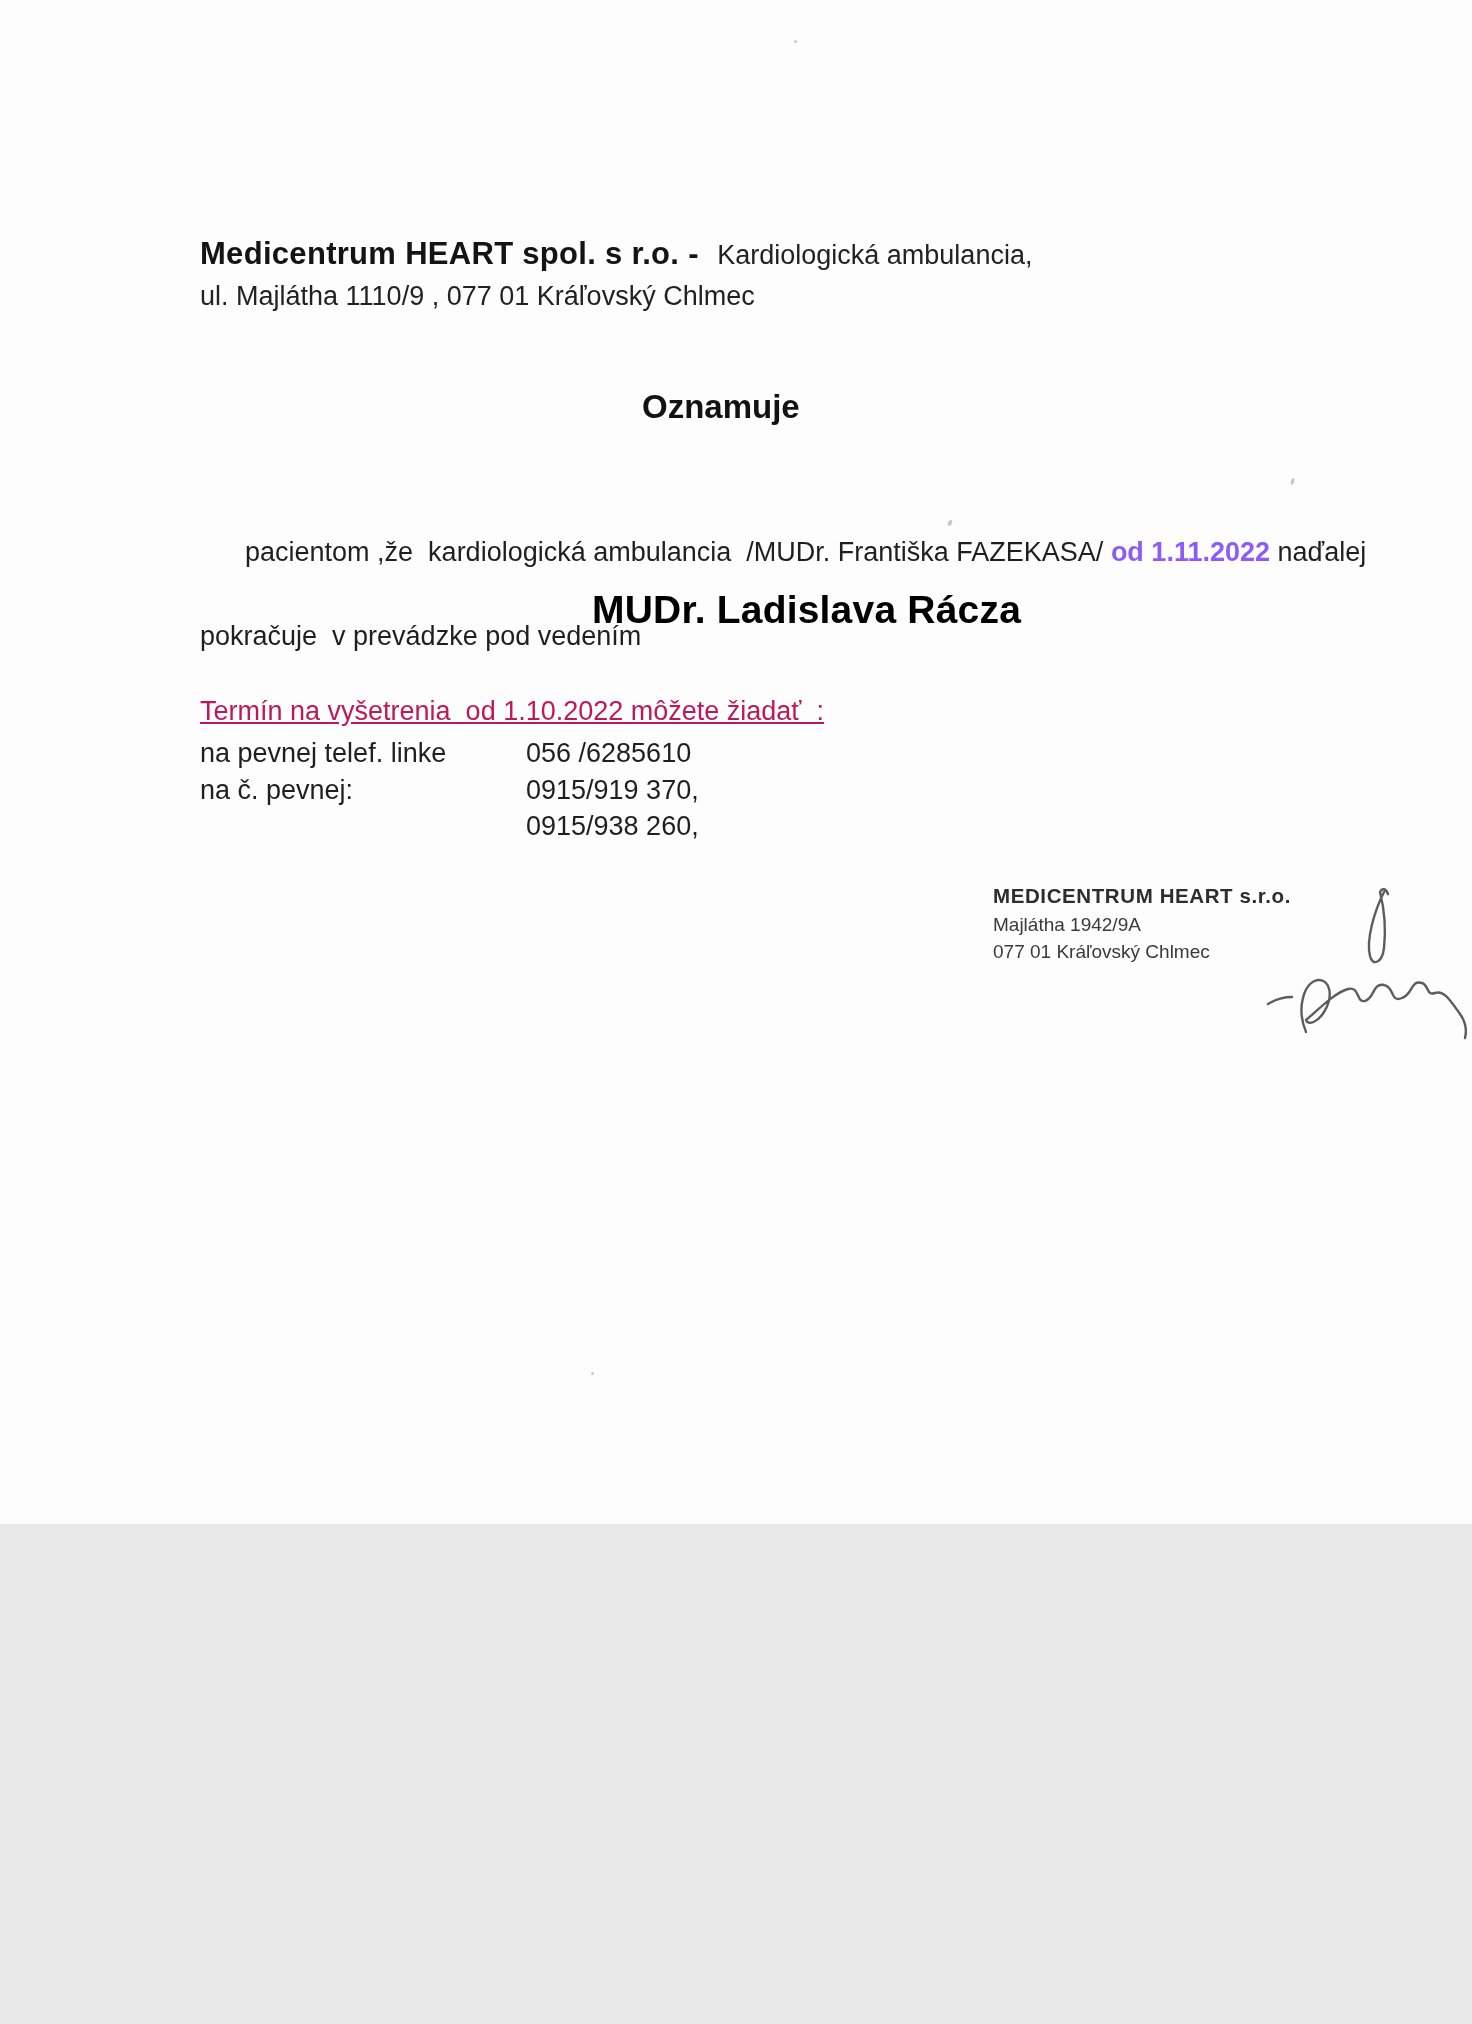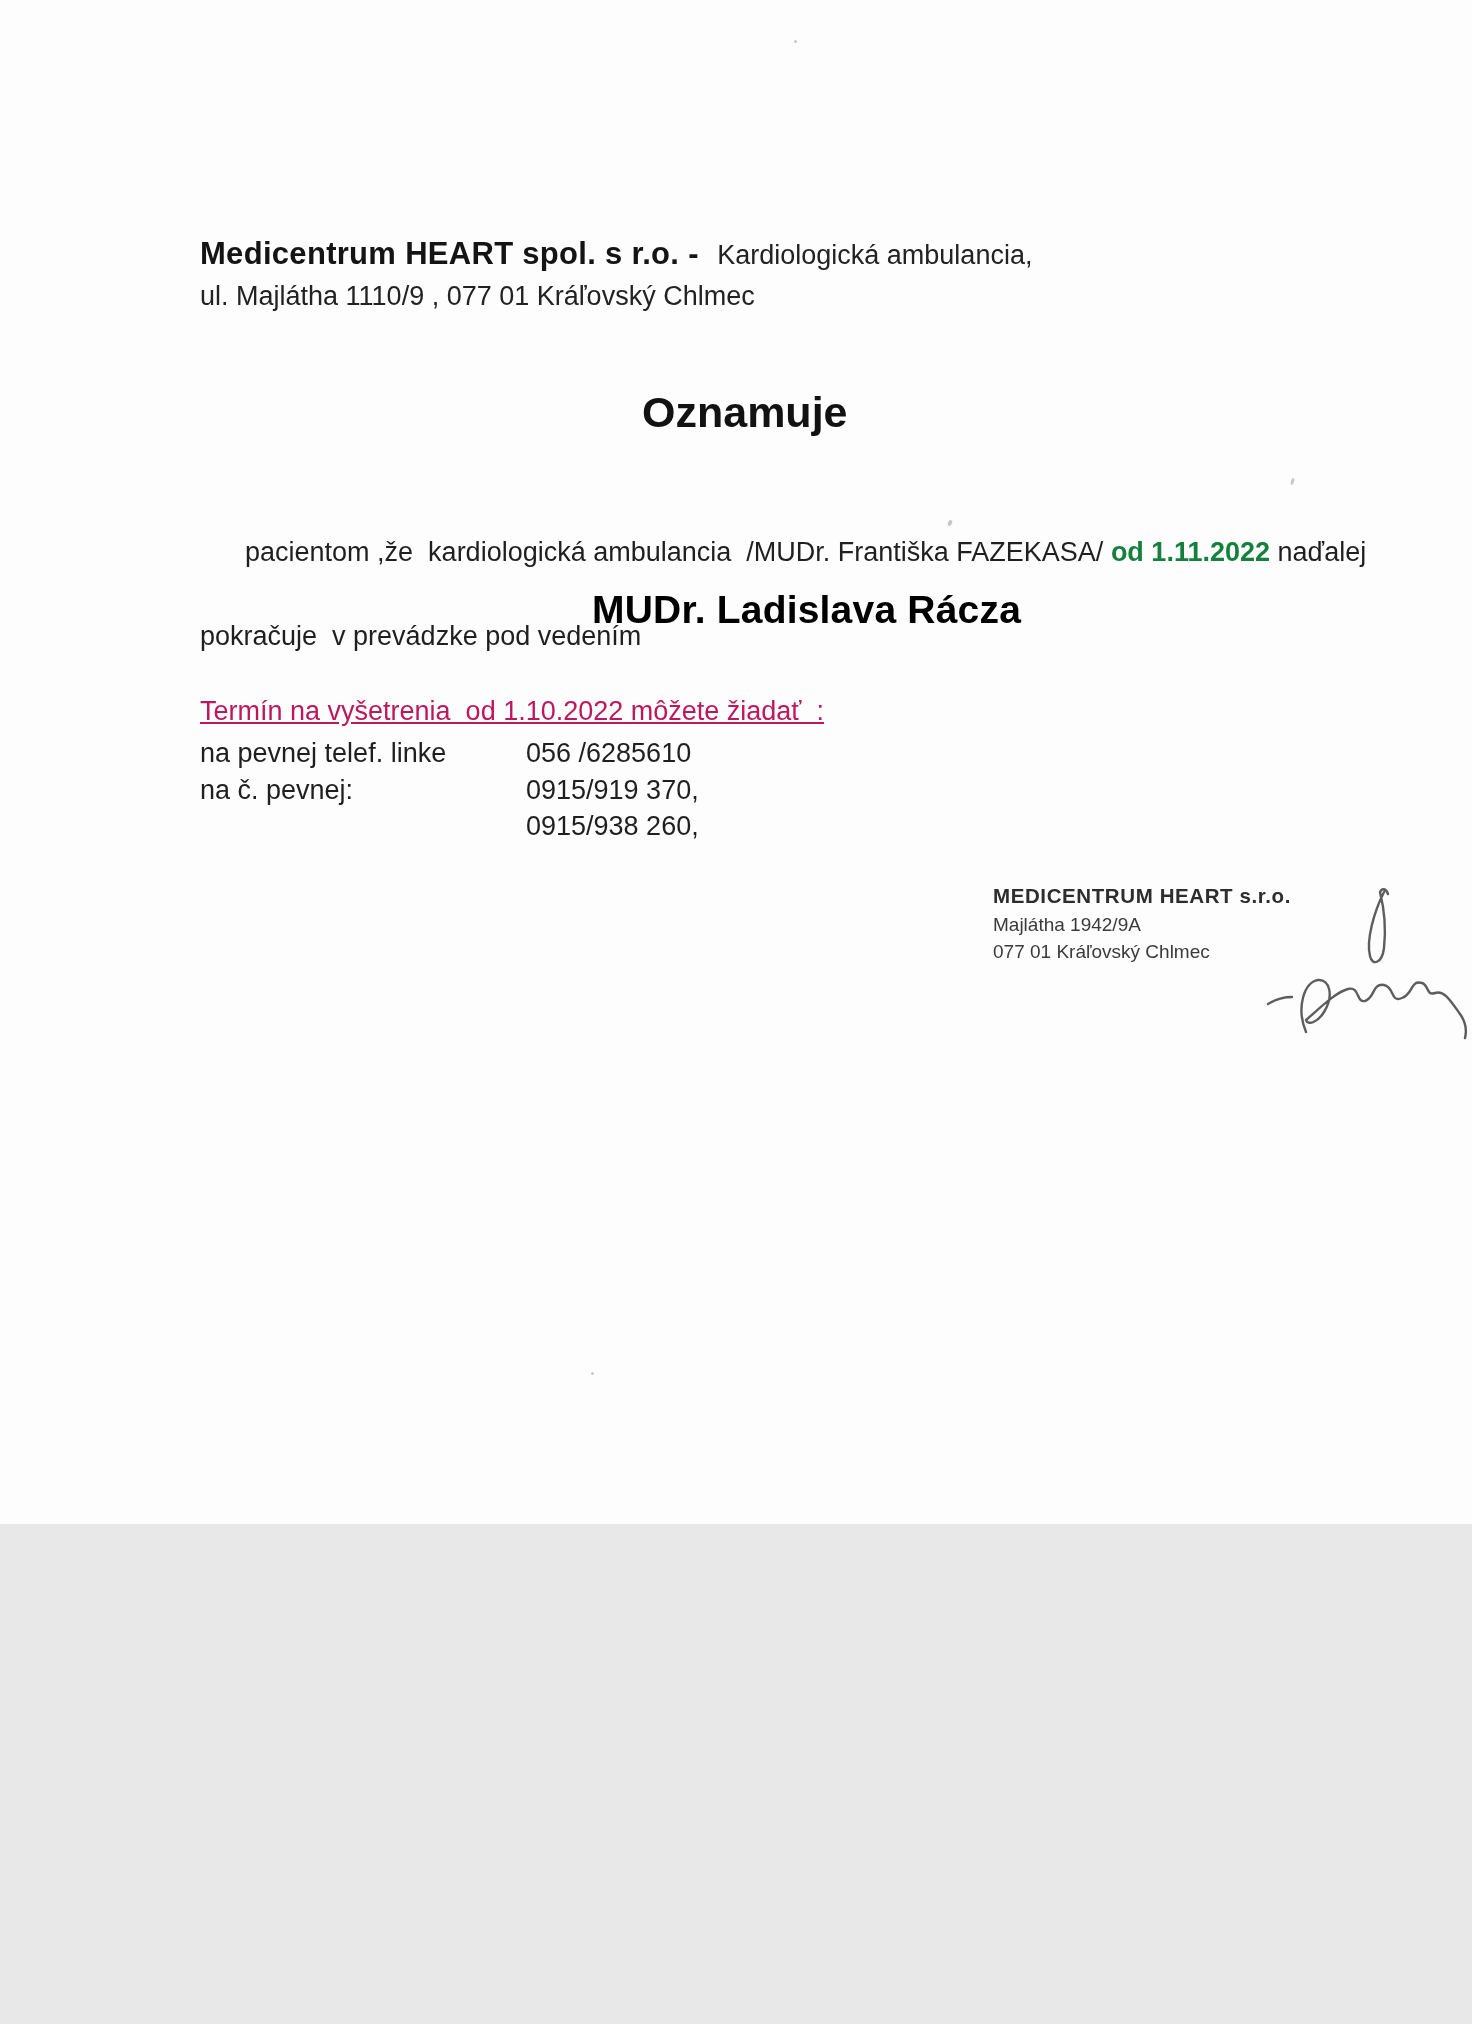--- a/index.html
+++ b/index.html
@@ -34,29 +34,29 @@
   }
   .address-line {
     font-size: 27px;
     margin-top: 9px;
     color: #222;
   }
 
   
   .title {
     position: absolute; left: 642px; top: 388px;
-    font-size: 43px; font-weight: bold; color: #121212;
+    font-size: 33px; font-weight: bold; color: #121212;
   }
 
   
   .body-par {
     position: absolute; left: 200px; top: 489px;
     font-size: 27px; line-height: 42px; color: #1f1f1f;
   }
-  .body-par b { color: #15803d; text-align: right; }
+  .body-par b { color: #8b5cf6; text-align: right; }
 
   
   .doctor {
     position: absolute; left: 592px; top: 588px;
     font-size: 39px; font-weight: bold; color: #000000;
     letter-spacing: 0.2px;
   }
 
   
   .appt-intro {

